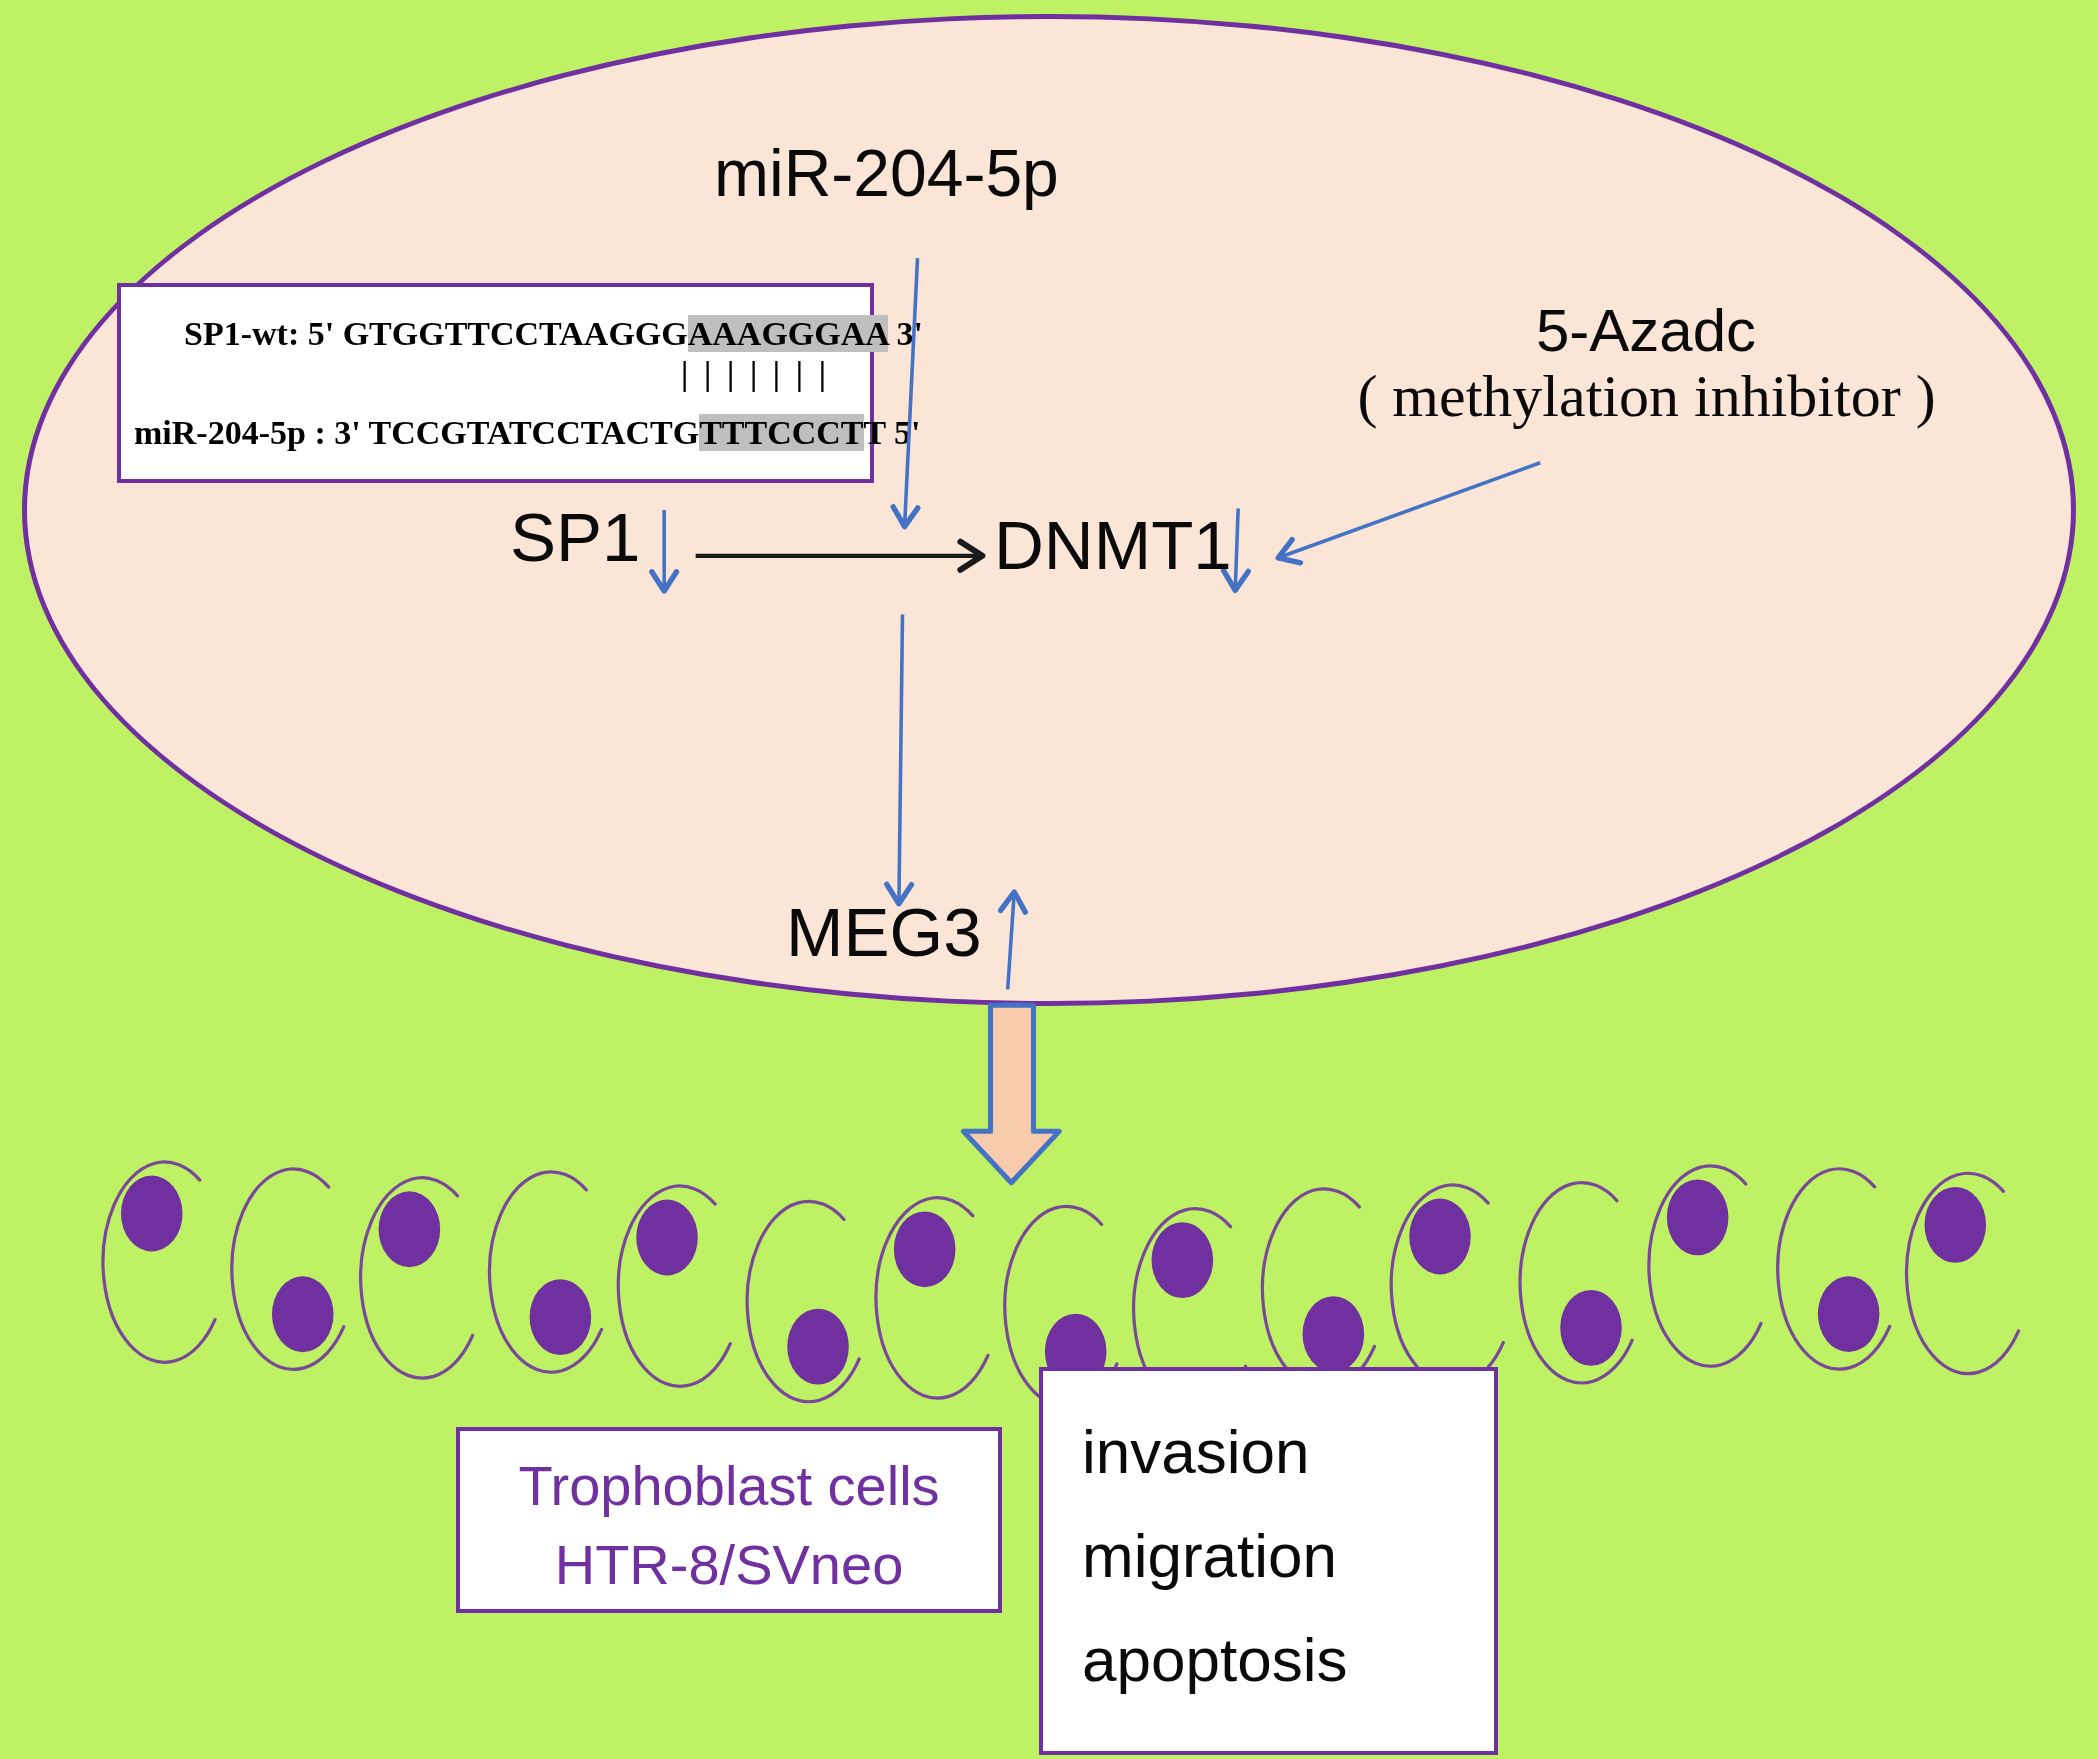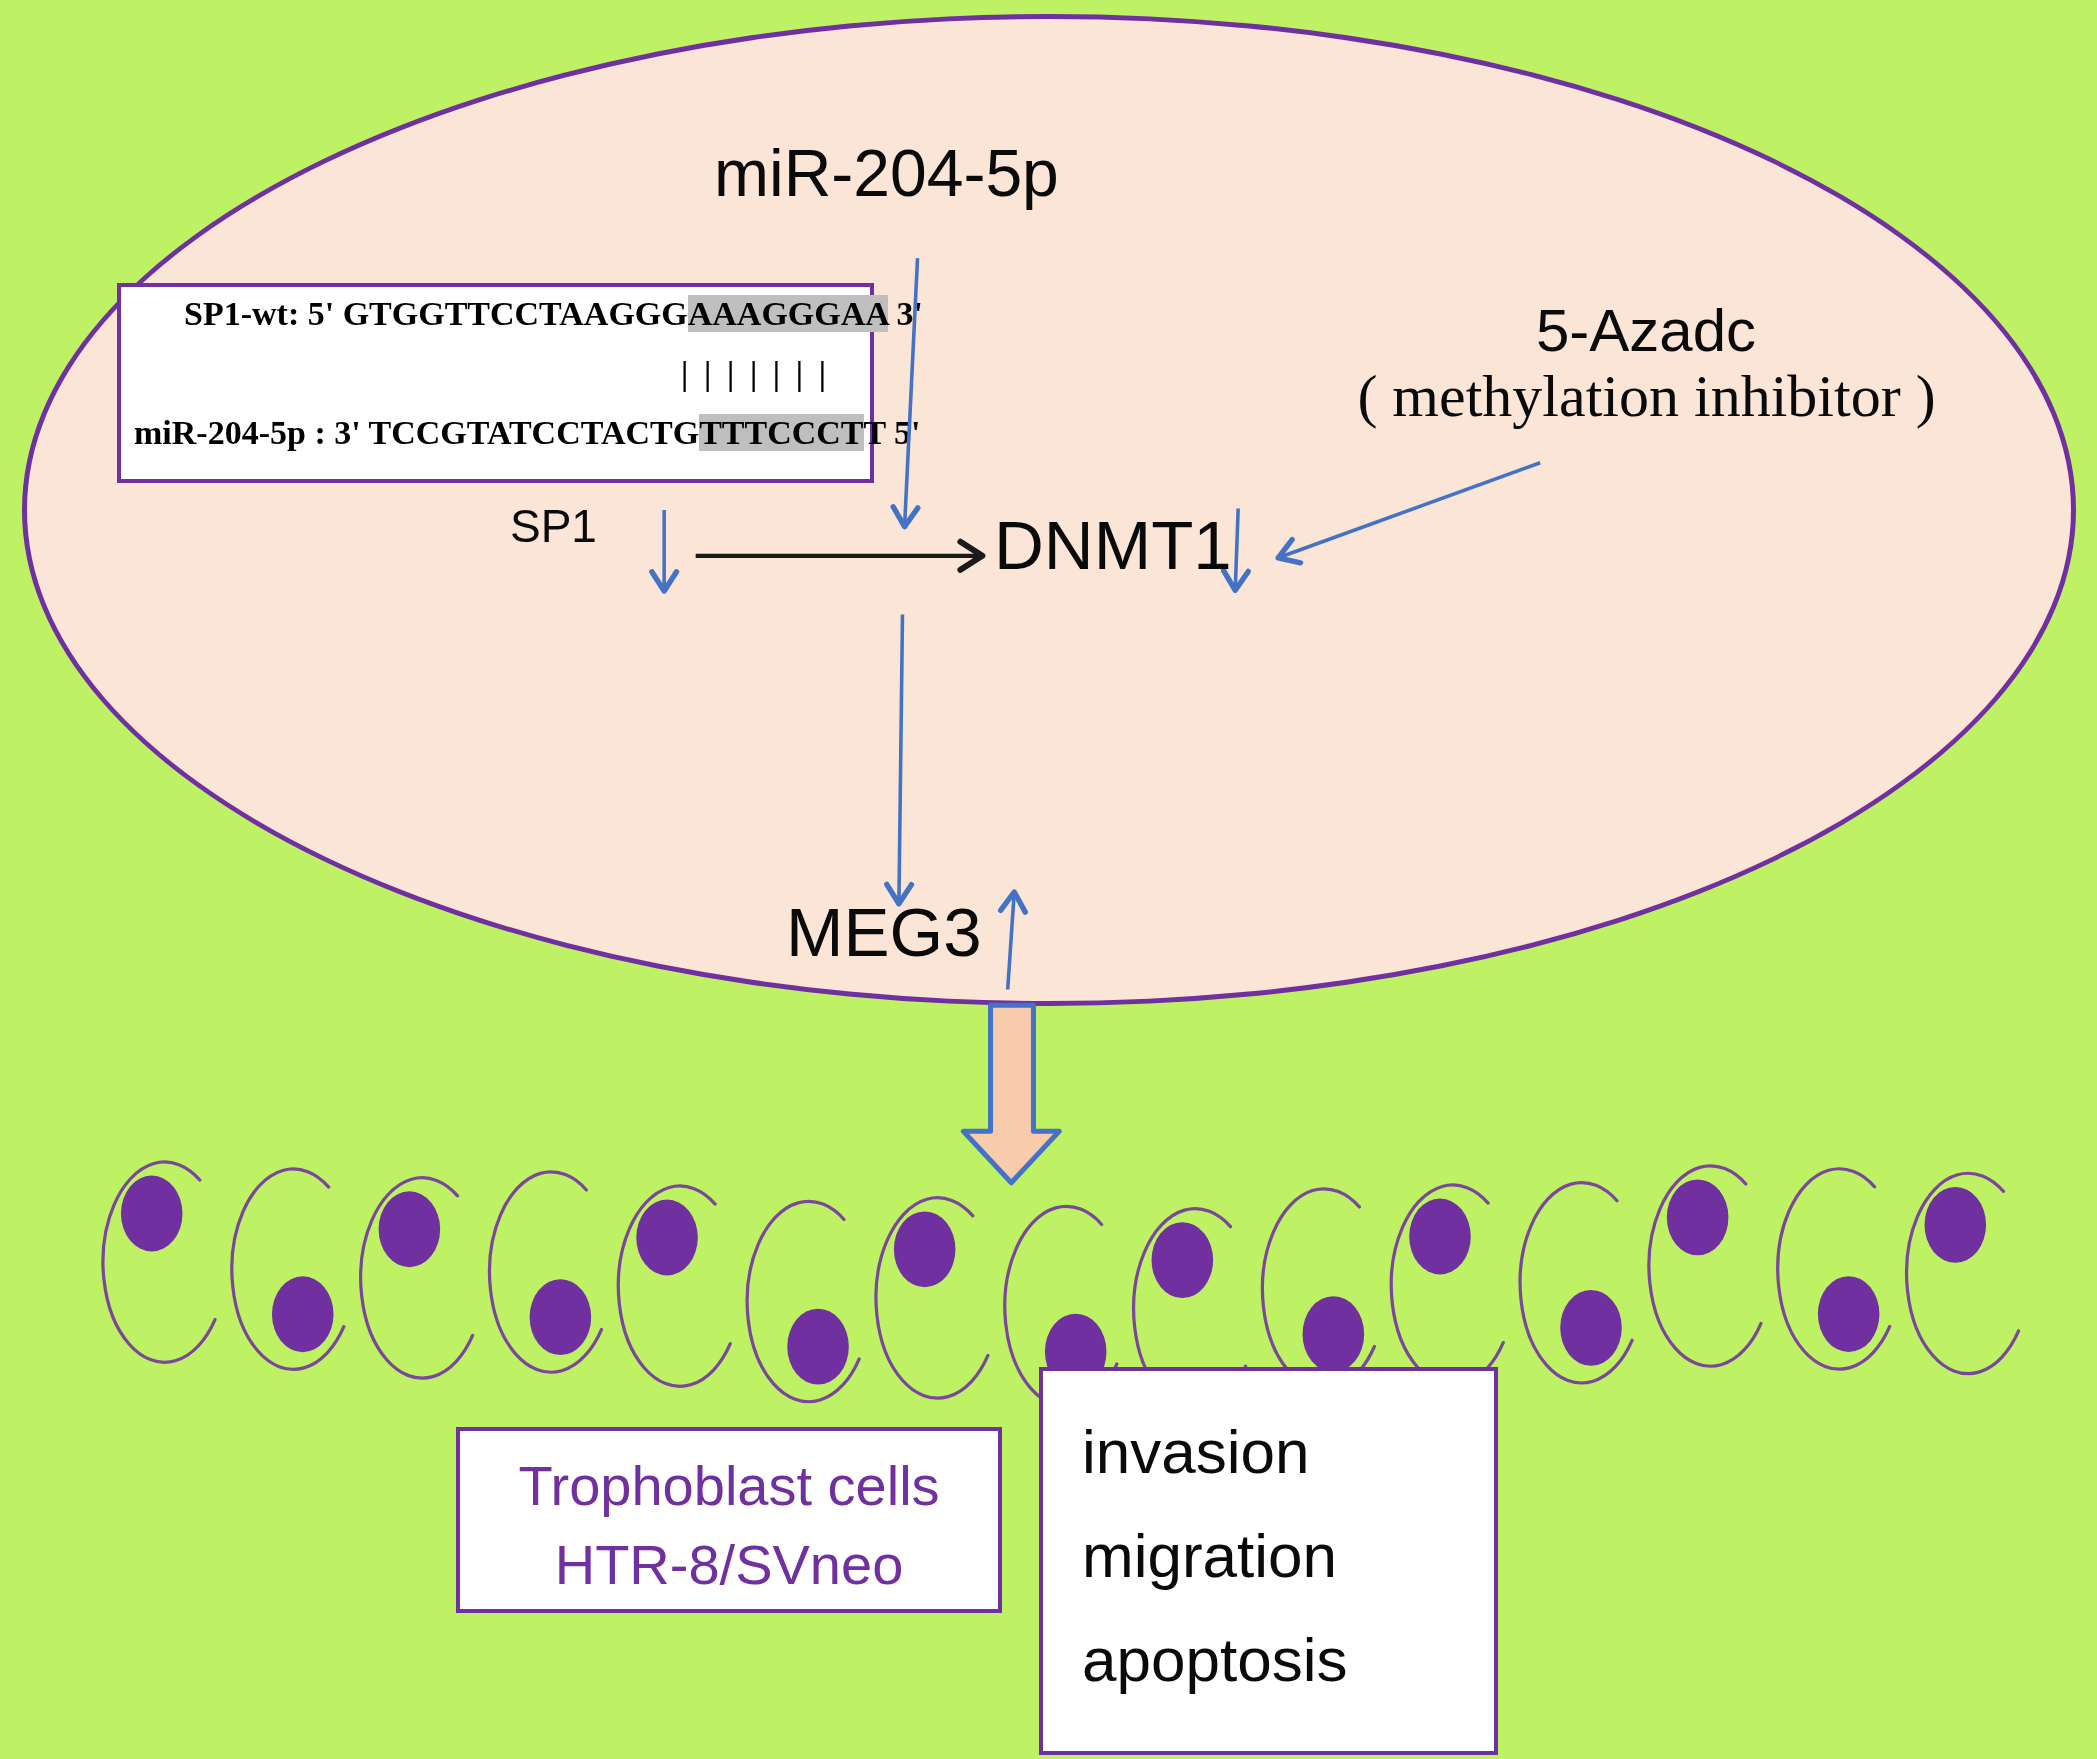--- a/index.html
+++ b/index.html
@@ -19,33 +19,33 @@
     position:absolute;left:21.5px;top:13.6px;width:2044px;height:982px;
     background:var(--membrane-fill);
     border:5px solid var(--purple);
     border-radius:50%;
     z-index:1;
   }
   .overlay-svg{position:absolute;left:0;top:0;z-index:4;pointer-events:none;}
   .label{position:absolute;z-index:5;white-space:nowrap;line-height:1.05;}
   .lbl-big{font-size:68px;color:#0a0a0a;}
   .lbl-mir{left:714px;top:139px;font-size:66px;}
-  .lbl-sp1{left:510px;top:502px;font-size:46px;}
+  .lbl-sp1{left:510px;top:502px;font-size:69px;}
   .lbl-dnmt1{left:994px;top:510px;font-size:69px;}
   .lbl-meg3{left:786px;top:897px;font-size:69px;}
   .lbl-azadc1{left:1460px;top:299px;width:372px;text-align:center;font-size:60px;}
   .lbl-azadc2{left:1317px;top:365px;width:659px;text-align:center;font-size:60px;font-family:Liberation Serif, serif;}
 
   .seq-box{
     position:absolute;left:117px;top:283px;width:749px;height:192px;
     background:#ffffff;border:4.3px solid var(--purple);z-index:3;
     font-family:"Liberation Serif", serif;font-weight:bold;color:#000;
   }
   .seq-line{position:absolute;white-space:nowrap;font-size:34px;}
-  .seq-line1{left:63px;top:8px;}
+  .seq-line1{left:63px;top:28px;}
   .seq-bars{left:560px;top:69px;font-size:33px;letter-spacing:15.7px;}
   .seq-line2{left:13px;top:127px;}
   .seq-hl{background:var(--highlight-gray);}
 
   .troph-box{
     position:absolute;left:456px;top:1427px;width:538px;height:163px;
     border:4.3px solid var(--purple);background:#ffffff;z-index:5;
     color:var(--purple);font-size:56px;line-height:79px;text-align:center;
     padding-top:15px;box-sizing:content-box;
   }

